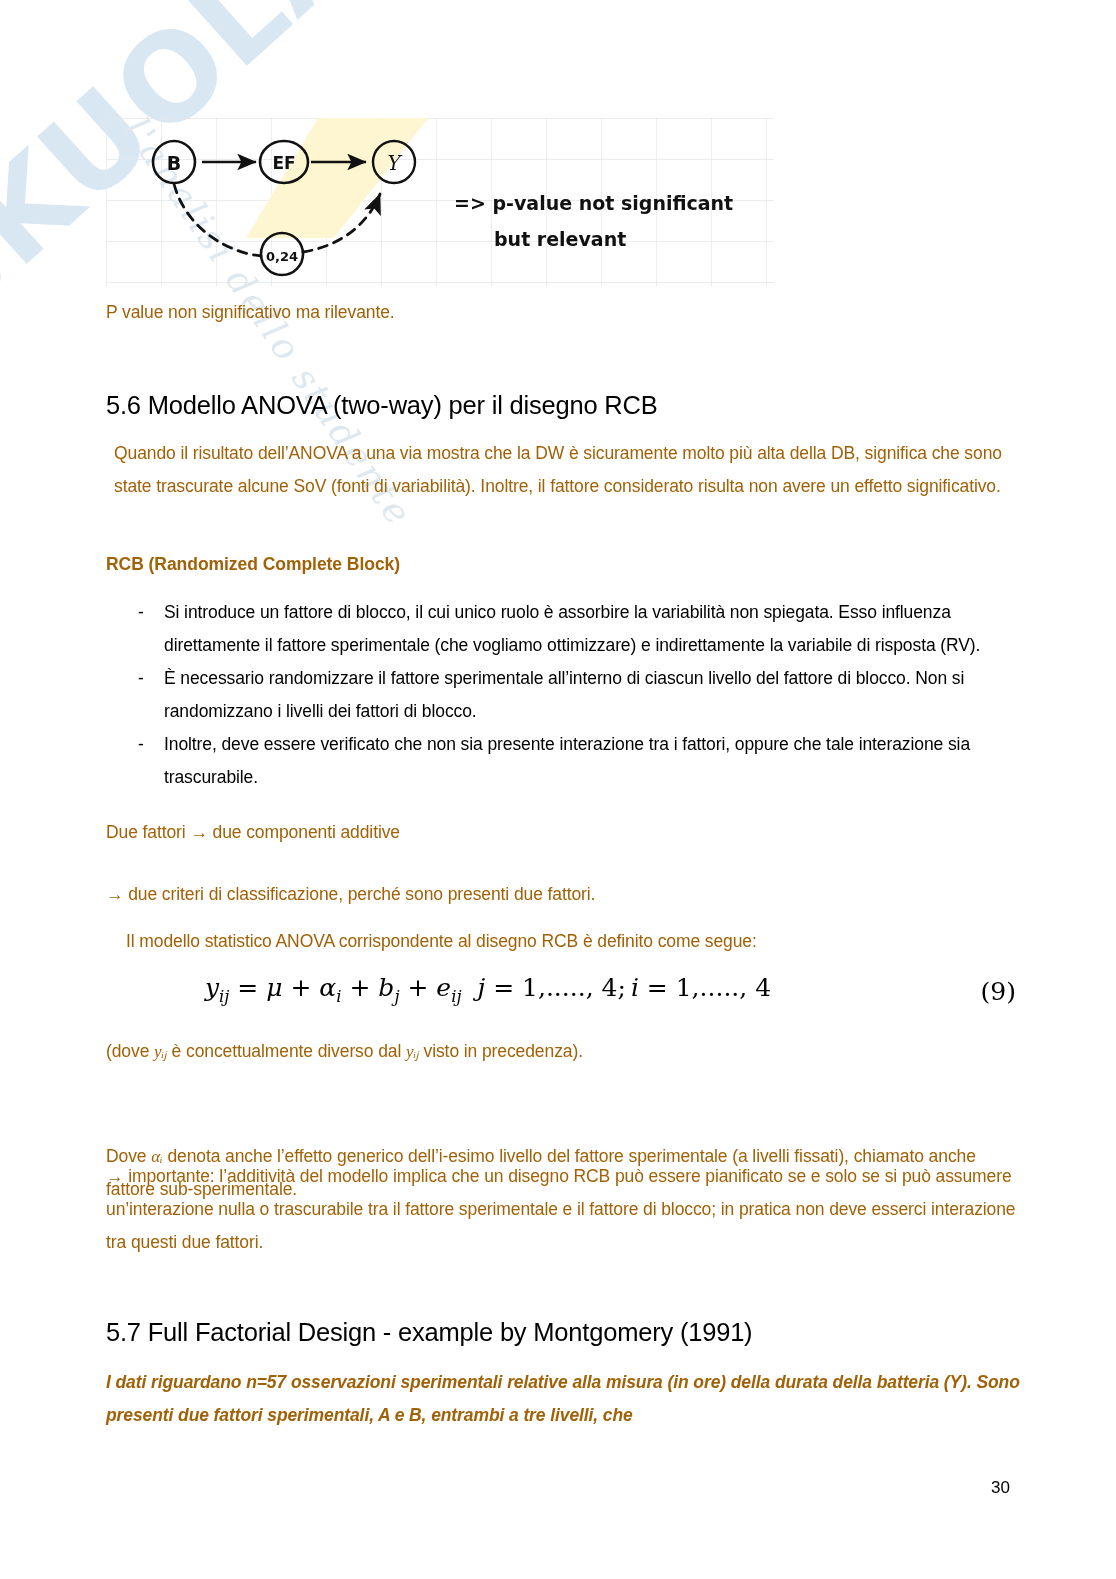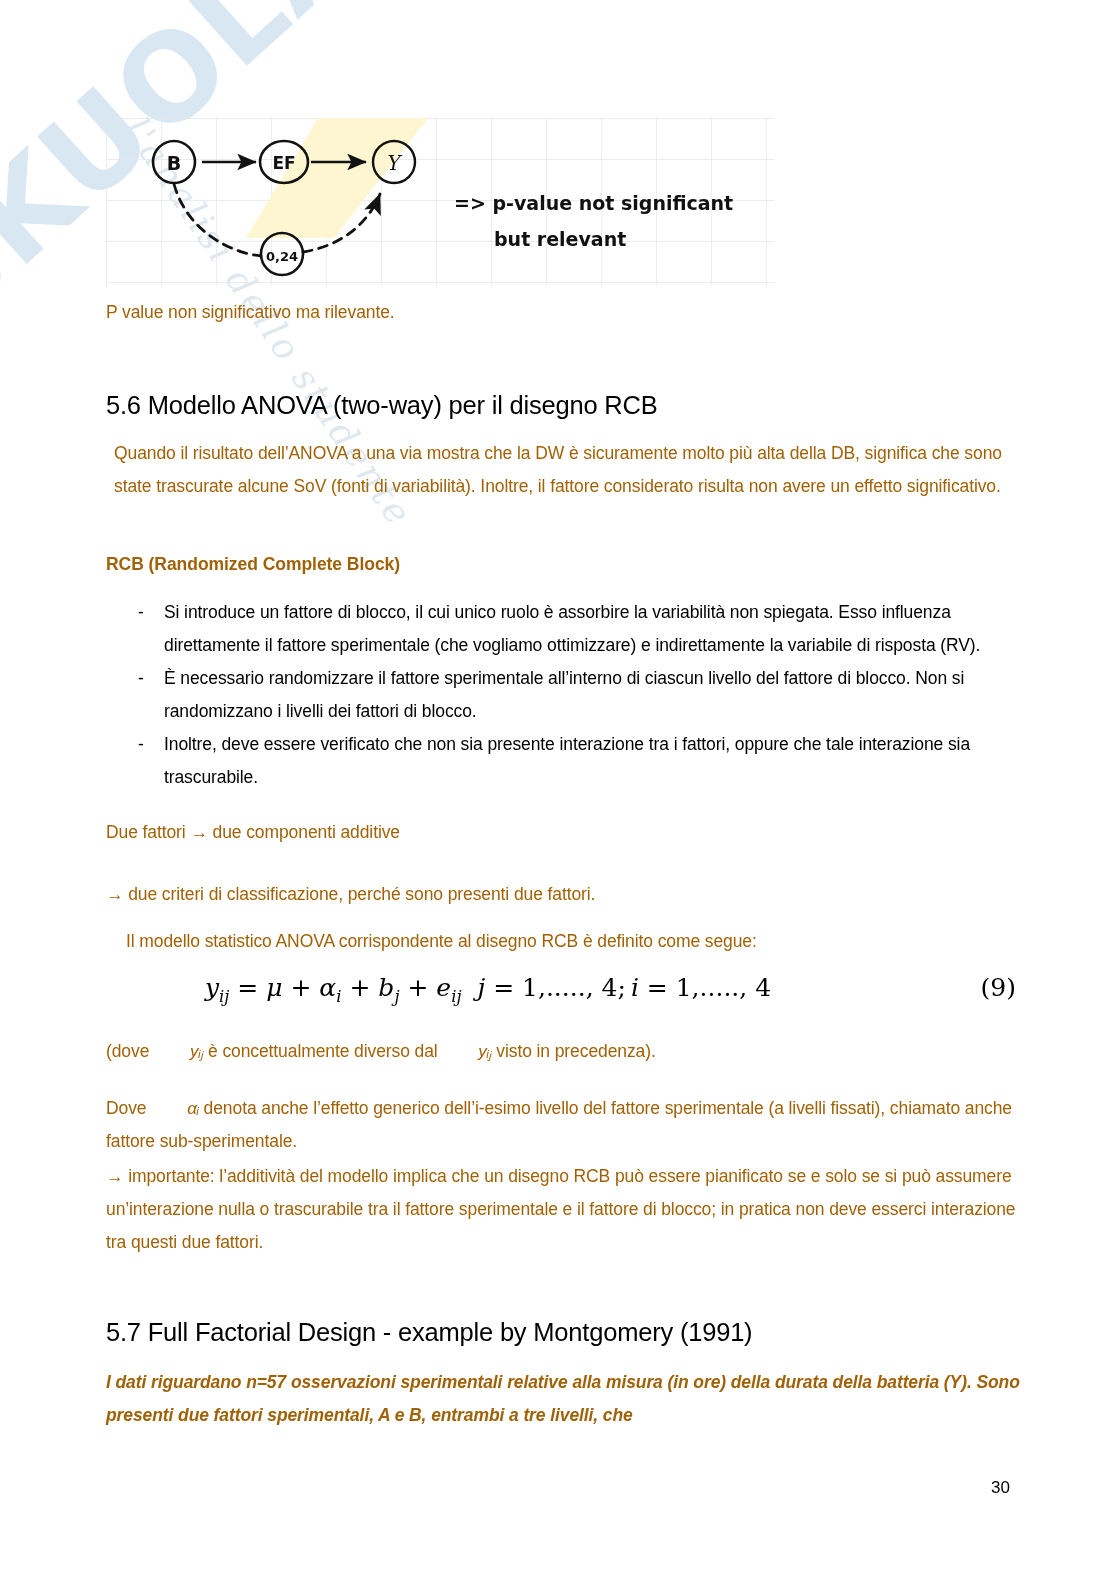--- a/index.html
+++ b/index.html
@@ -133,21 +133,21 @@
   #para-due2 { left: 106px; top: 878px; width: 900px; }
   #para-modello { left: 106px; top: 925px; width: 900px; margin-left: 20px; }
 
   
   .equation-row {
     position: absolute;
     left: 106px;
     top: 973px;
     width: 910px;
     display: flex;
-    align-items: flex-start;
+    align-items: flex-end;
     gap: 36px;
   }
   .equation {
     flex: 1;
     text-align: center;
     font-family: "DejaVu Serif", serif;
     font-size: 25px;
     color: #000;
     padding-right: 40px;
   }
@@ -159,28 +159,27 @@
   }
   .eq-num {
     font-family: "DejaVu Serif", serif;
     font-size: 25px;
     width: 70px;
     text-align: right;
     color: #000;
   }
 
   #para-dove-y { left: 106px; top: 1035px; width: 900px; }
-  #para-dove-a { left: 106px; top: 1092px; width: 910px; }
+  #para-dove-a { left: 106px; top: 1140px; width: 910px; }
   #para-importante { left: 106px; top: 1160px; width: 920px; }
 
   .mathin {
-    font-family: Liberation Sans, sans-serif;
+    font-family: Liberation Serif, serif;
     font-style: italic;
     font-size: 17px;
-    margin-left: 36px;
   }
 
   .italic-bold {
     left: 106px;
     top: 1366px;
     width: 920px;
     font-weight: 700;
     font-style: italic;
     letter-spacing: -0.1px;
   }

